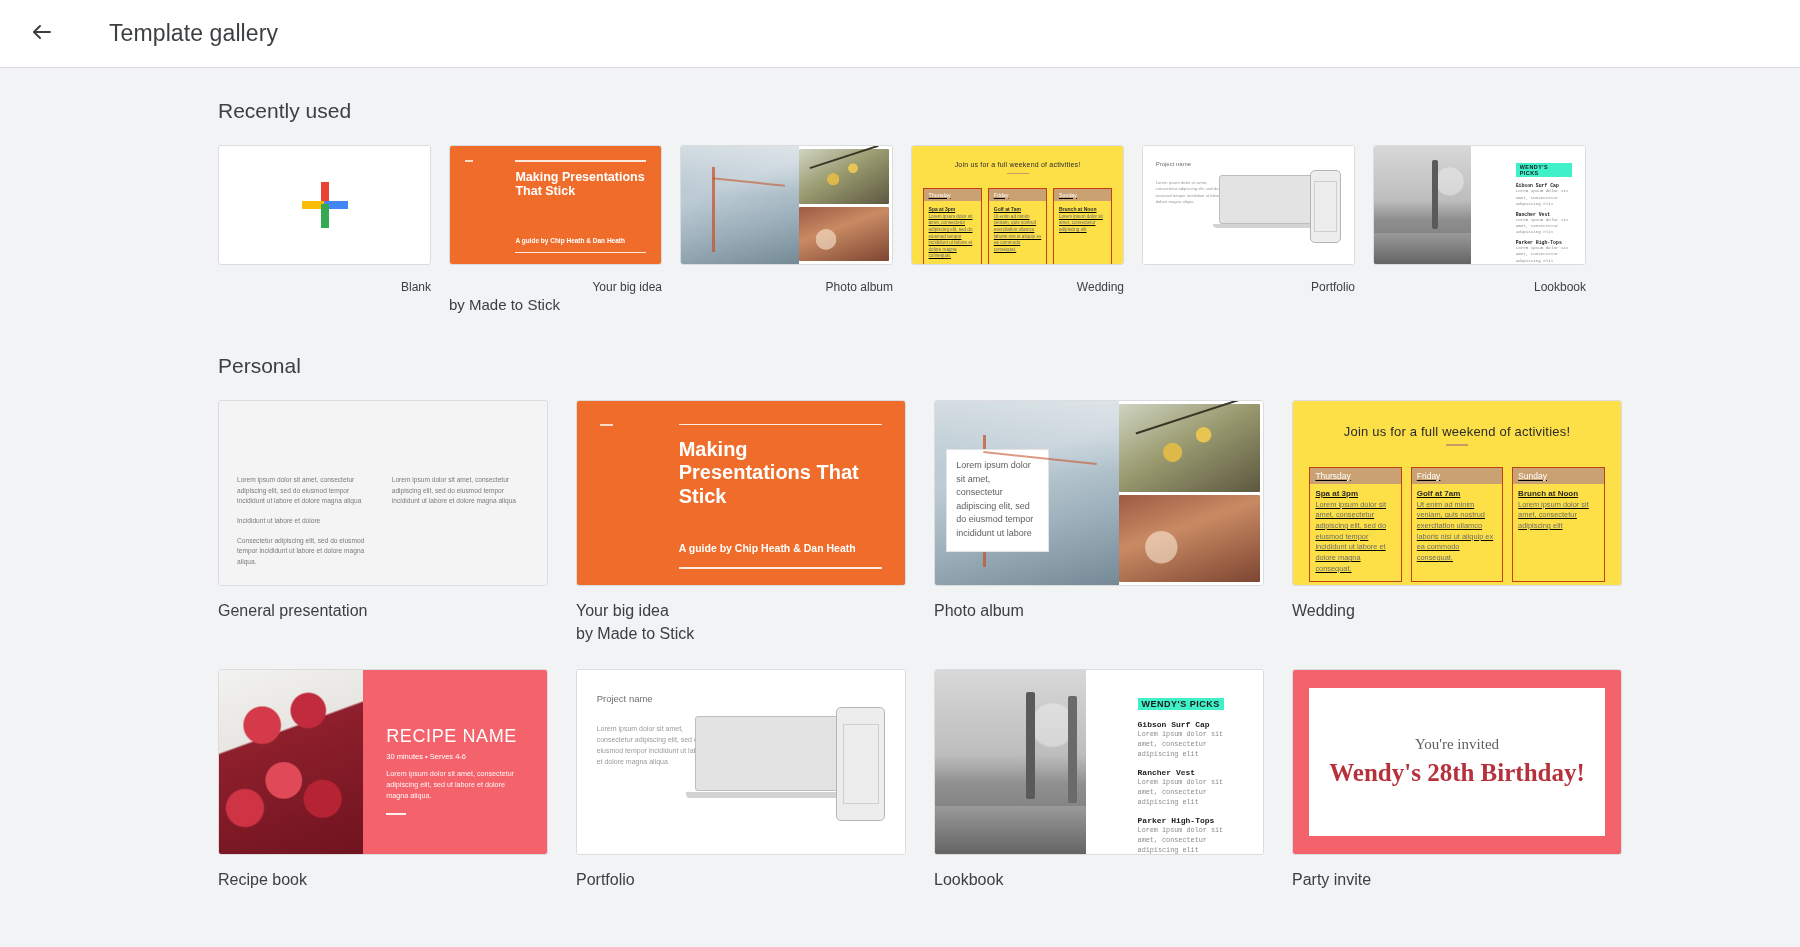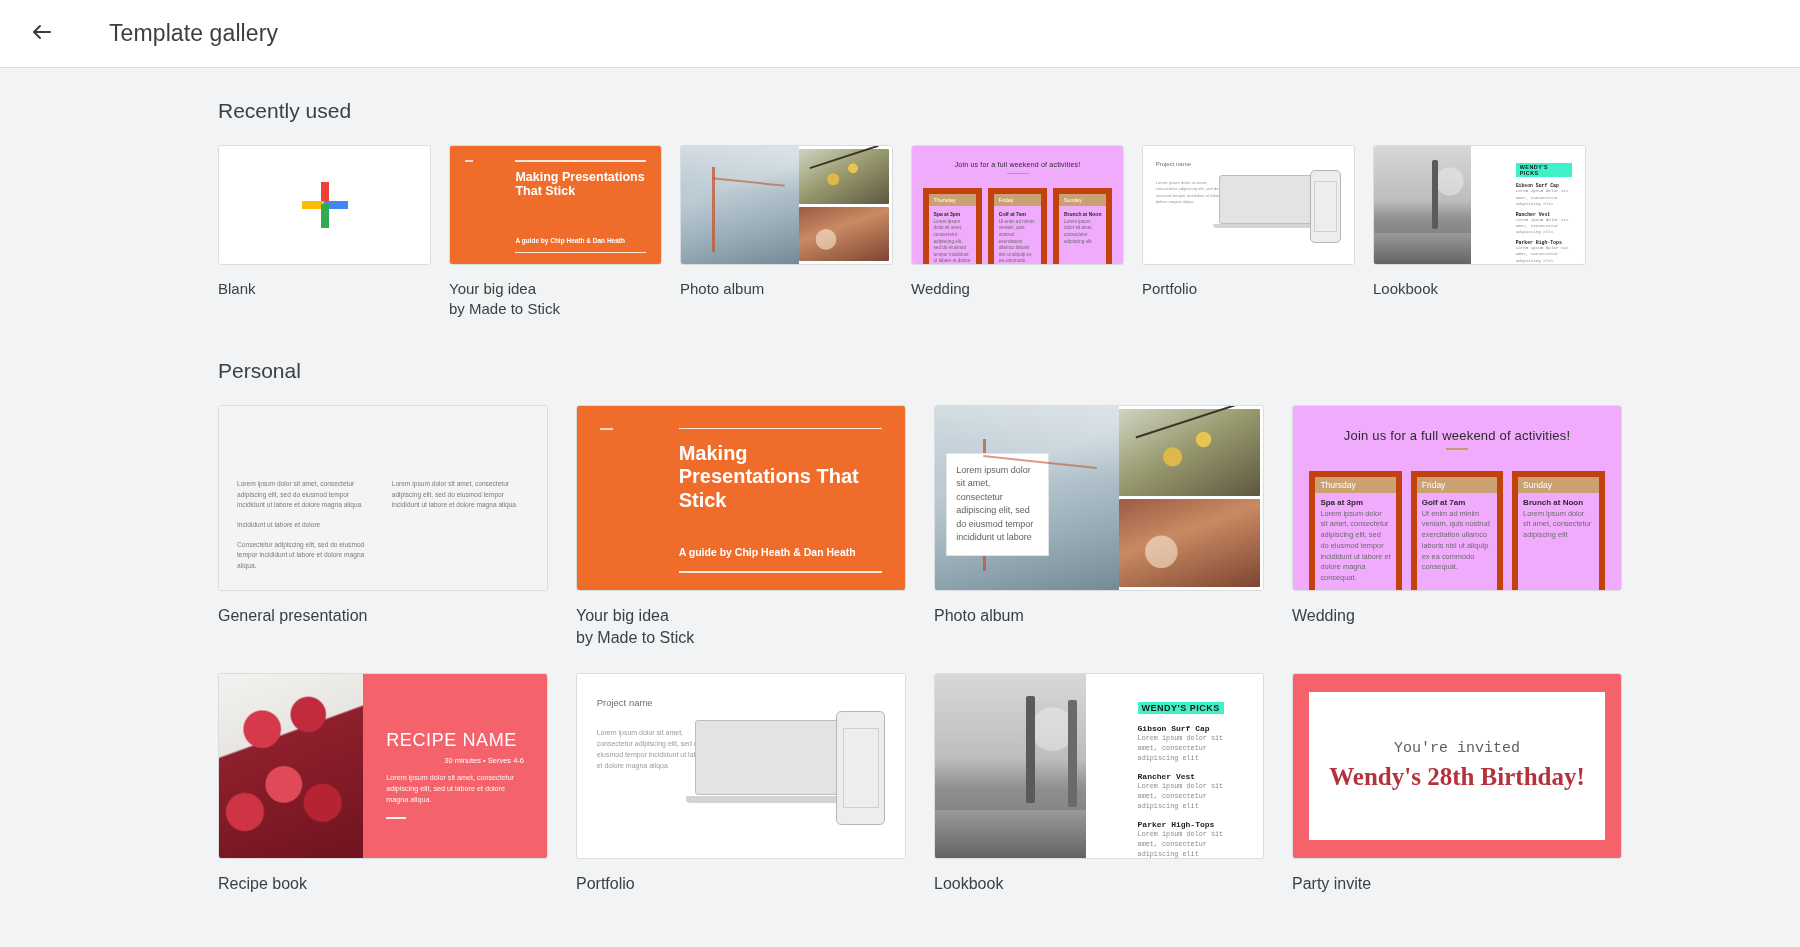--- a/index.html
+++ b/index.html
@@ -62,24 +62,25 @@
   .r-thumb {
     width: 213px; height: 120px;
     border: 1px solid #dadce0;
     border-radius: 3px;
     background: #fff;
     overflow: hidden;
     position: relative;
     cursor: pointer;
   }
   .r-name {
-    font-size: 15px;
+    font-size: 12px;
     color: #3c4043;
     margin-top: 14px;
     line-height: 1.35;
+    text-align: right;
   }
   .r-sub {
     font-size: 15px;
     color: #3c4043;
     line-height: 1.35;
   }
 
   
   .p-grid {
     display: grid;
@@ -161,26 +162,26 @@
       linear-gradient(160deg,#9c5b44 0%,#c98a63 40%,#7d4632 100%);
   }
   .ph-overlay {
     position:absolute; left:6%; top:26%; width:56%; height:56%;
     background:#fff; border:1px solid #e3e3e3; padding:5% 5%;
     font-size:6.5px; color:#5f5f5f; line-height:1.55; overflow:hidden;
   }
   .p-thumb .ph-overlay { font-size:9px; line-height:1.5; }
 
   
-  .wed { position:absolute; inset:0; background:#f0abfc; padding:7% 5% 5%; }
+  .wed { position:absolute; inset:0; background:#fde047; padding:7% 5% 5%; }
   .wed .hd { text-align:center; color:#2b2b2b; font-family:"Liberation Sans", sans-serif;
              font-weight:400; letter-spacing:.2px; }
   .wed .dash { width:22px; height:1.5px; background:#c89a66; margin:5px auto 0; }
   .wed .cols { display:flex; gap:3%; margin-top:7%; }
-  .wed .c { flex:1; border:6px solid #c2410c; }
+  .wed .c { flex:1; border:1px solid #c2410c;text-decoration:underline; }
   .wed .c h4 { background:#c9a173; color:#fff; font-weight:400; padding:3px 5px; }
   .wed .c .ev { font-weight:bold; color:#2b2b2b; padding:5px 5px 2px; }
   .wed .c p  { color:#6b6b6b; padding:0 5px 6px; line-height:1.45; }
   .wed-s .hd { font-size:7px; }
   .wed-s .c h4 { font-size:5.3px; }
   .wed-s .c .ev { font-size:5px; }
   .wed-s .c p { font-size:4.6px; }
   .wed-l .hd { font-size:13px; }
   .wed-l .c h4 { font-size:8.5px; }
   .wed-l .c .ev { font-size:8px; }
@@ -232,27 +233,27 @@
       radial-gradient(circle at 72% 70%, #b62434 0 11%, transparent 12%),
       radial-gradient(circle at 18% 75%, #cf3445 0 10%, transparent 11%),
       linear-gradient(160deg,#f2f2f0 0%,#e8e6e2 35%,#8f1f2c 36%,#6f1420 100%);
   }
   .rc .txt { flex:1; background:#f4626b; color:#fff; padding:12% 7% 7%;
              display:flex; flex-direction:column; justify-content:center; }
   .rc h3 { font-weight:400; letter-spacing:.6px; }
   .rc .meta { margin-top:5px; }
   .rc p { margin-top:8px; line-height:1.5; opacity:.95; }
   .rc .dash { width:20px; height:1.5px; background:#fff; margin-top:12px; opacity:.9; }
-  .rc-l h3 { font-size:18px; } .rc-l .meta { font-size:7.5px;text-align:right; } .rc-l p { font-size:7.2px; }
+  .rc-l h3 { font-size:18px; } .rc-l .meta { font-size:7.5px; } .rc-l p { font-size:7.2px; }
 
   
   .pi { position:absolute; inset:0; background:#f4626b; padding:5.5% 5%; }
   .pi .inner { width:100%; height:100%; background:#fff;
                display:flex; flex-direction:column; align-items:center; justify-content:center; }
-  .pi .top { color:#5f5f5f; font-family:Liberation Mono, monospace; }
+  .pi .top { color:#5f5f5f; font-family:Liberation Serif, serif; }
   .pi .big { color:#b5323c; font-family:"Liberation Serif", serif; font-weight:bold;
              text-align:center; line-height:1.15; margin-top:6px; }
   .pi-l .top { font-size:15px; } .pi-l .big { font-size:25px; }
 
   
   .gp { position:absolute; inset:0; background:#f4f4f4; }
   .gp .bar { position:absolute; left:0; right:0; top:0; height:34%; background:#4285f4; }
   .gp .bar span { position:absolute; left:5.5%; bottom:12%; color:#fff; }
   .gp .cols { position:absolute; left:5.5%; right:5.5%; top:40%; display:flex; gap:6%; }
   .gp .cols div { flex:1; color:#7c7c7c; line-height:1.62; }

